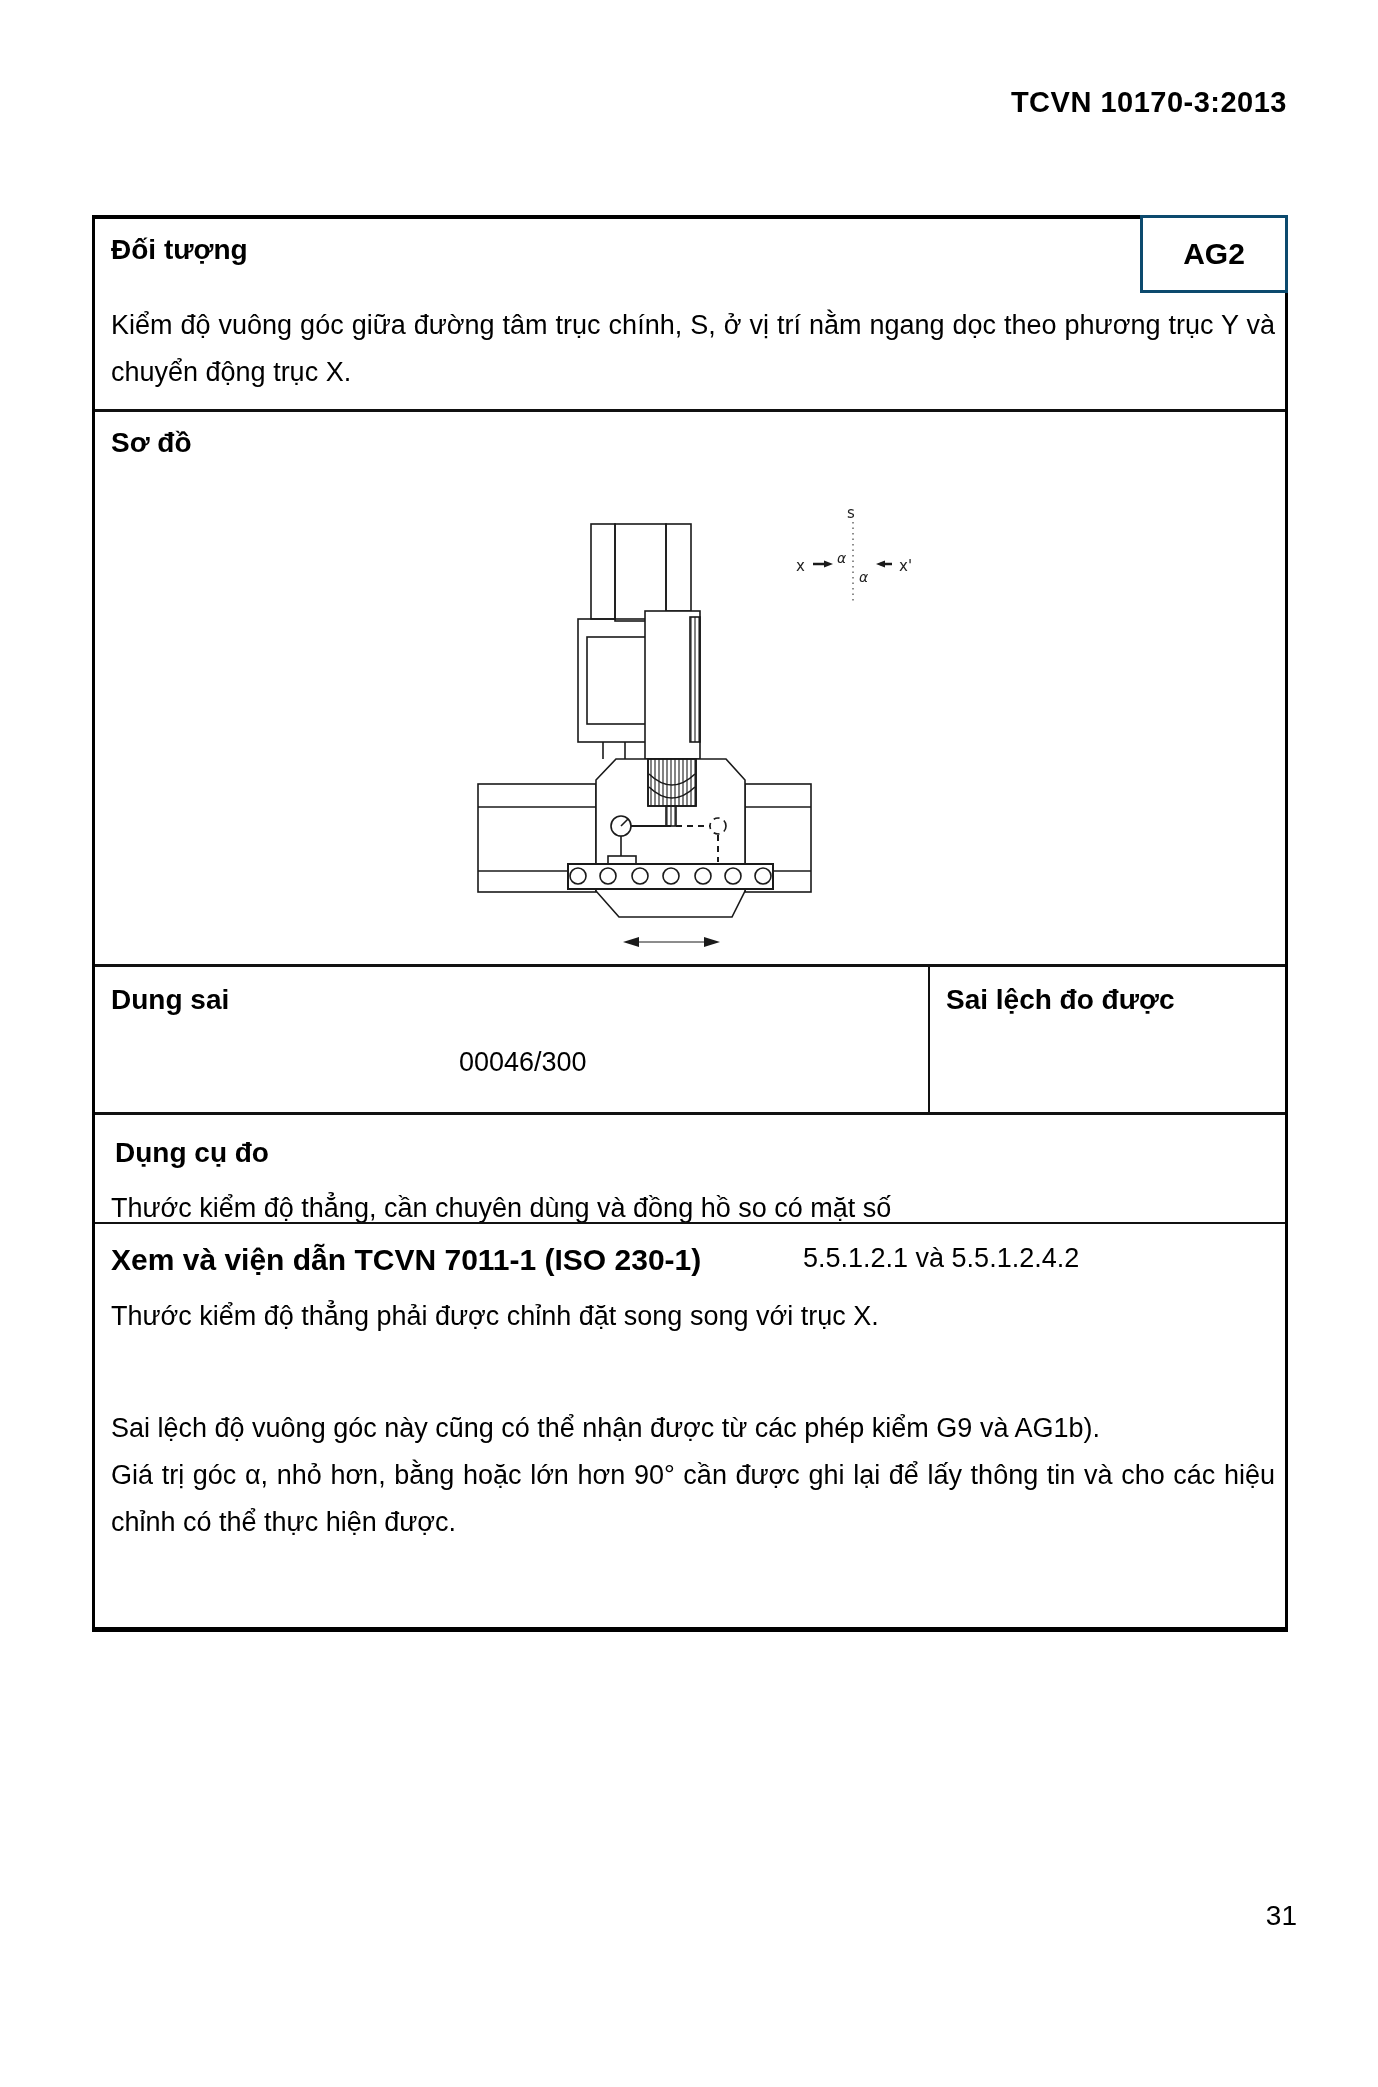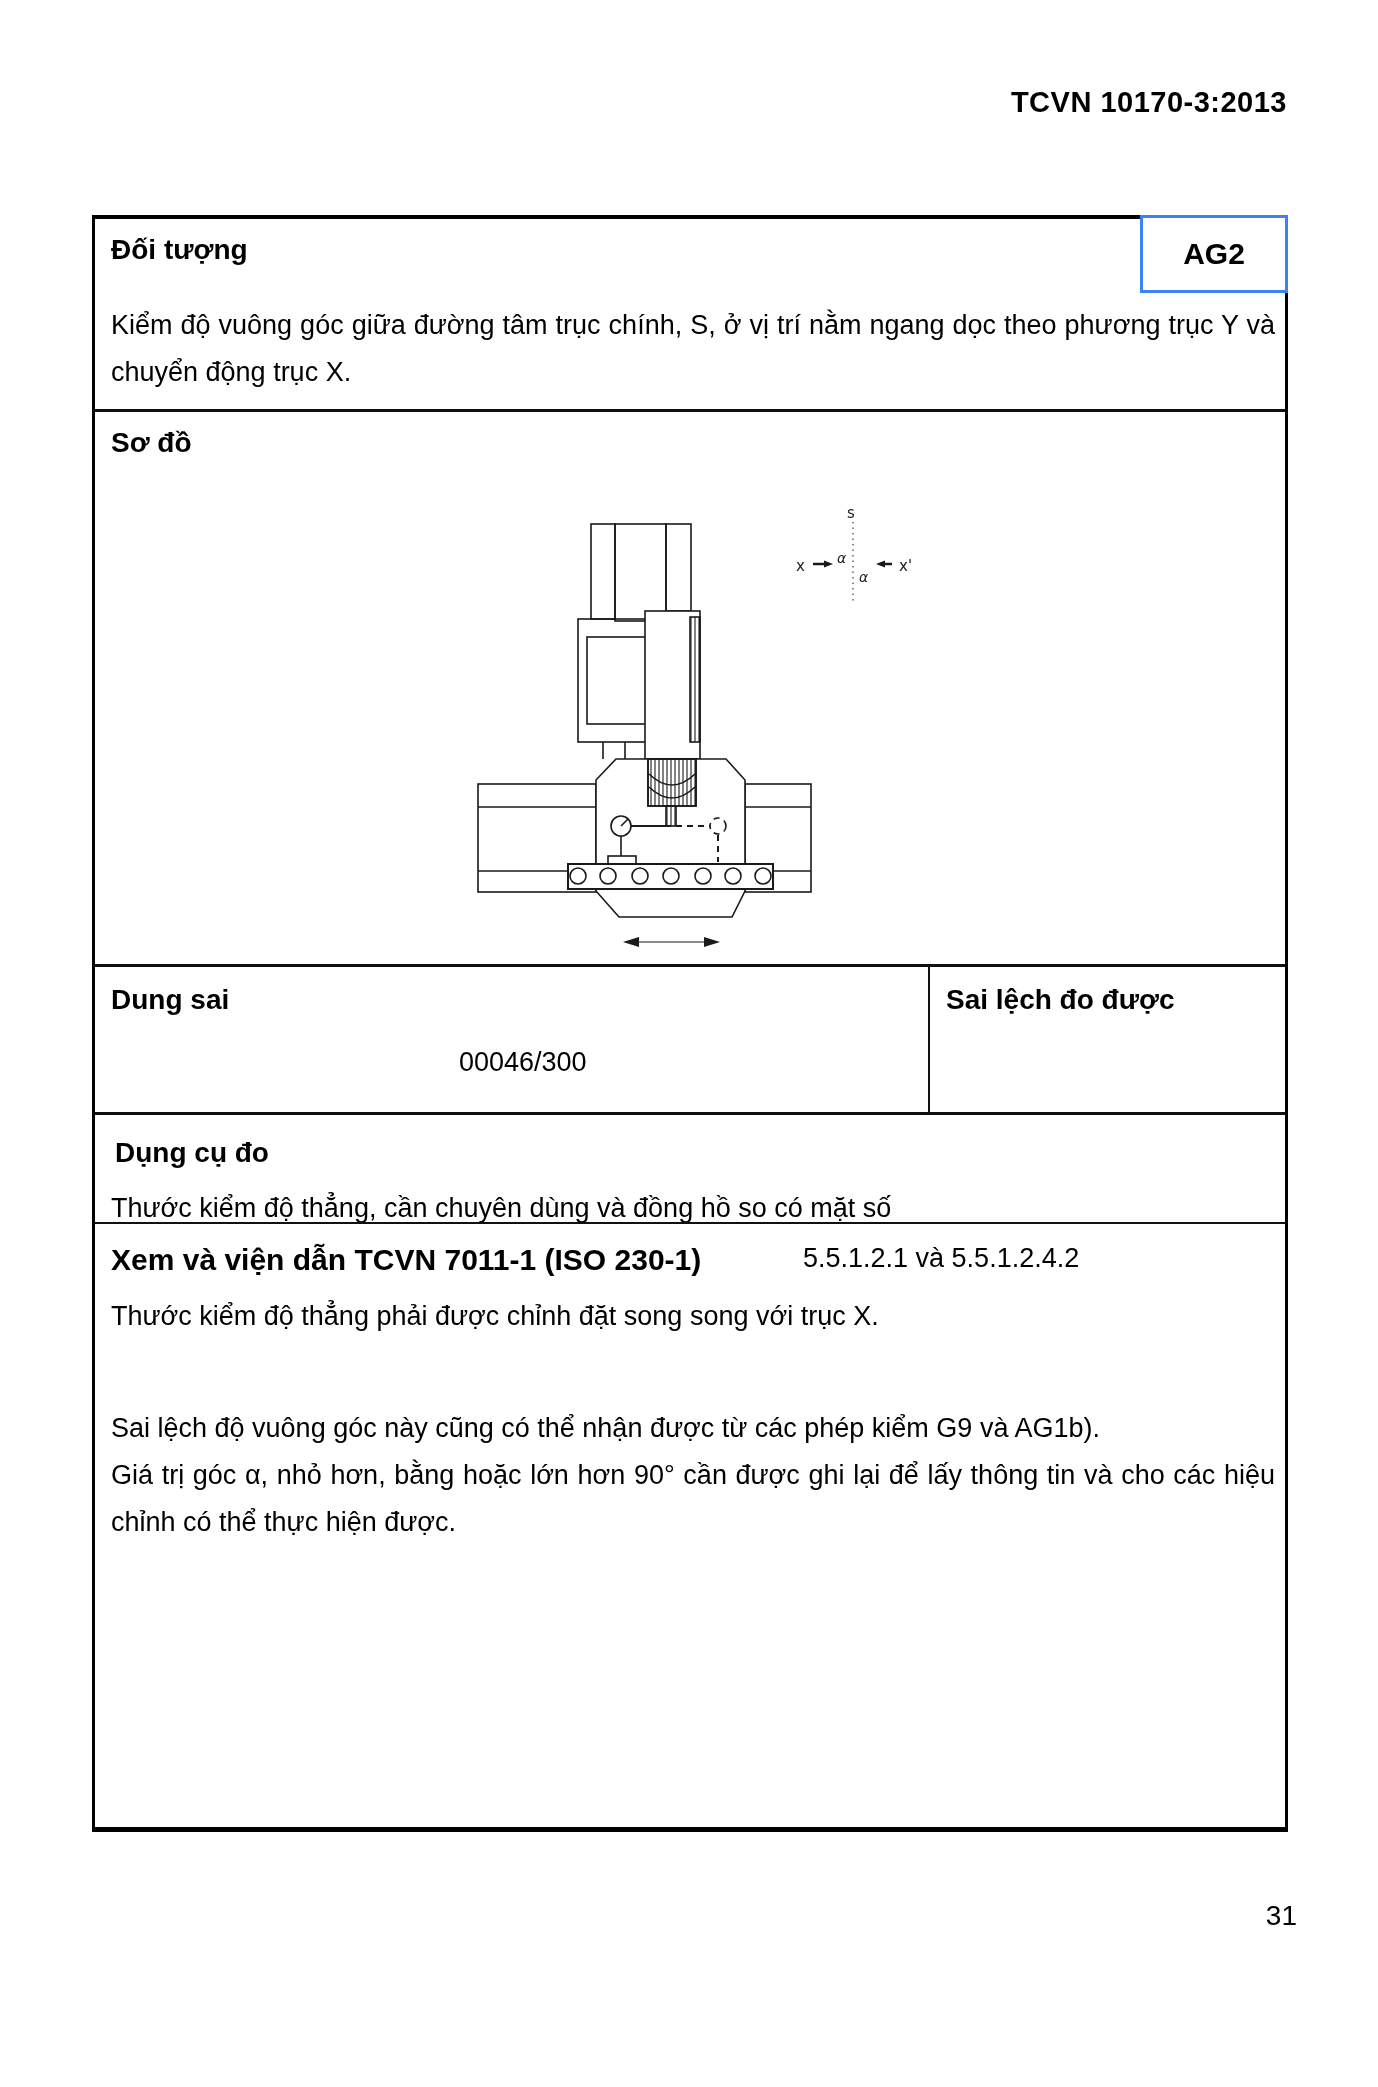--- a/index.html
+++ b/index.html
@@ -7,33 +7,33 @@
   body {
     width:1378px; height:2087px; position:relative;
     font-family:"Liberation Sans","DejaVu Sans",sans-serif;
     color:#000;
   }
   .page-header {
     position:absolute; top:86px; right:91px;
     font-size:29px; font-weight:bold; letter-spacing:0.5px;
   }
   .test-card {
-    position:absolute; left:92px; top:215px; width:1196px; height:1617px;
+    position:absolute; left:92px; top:215px; width:1196px; height:1417px;
     border:3px solid #000; border-top-width:4px; border-bottom-width:5px;
     background:#fff;
   }
   .cell-label { position:absolute; font-size:28px; font-weight:bold; }
   .body-text  { position:absolute; font-size:27px; line-height:47px; }
   .justify    { text-align:justify; }
   .hline { position:absolute; left:0; right:0; border-top:3px solid #111; }
   .hline-thin { position:absolute; left:0; right:0; border-top:2px solid #111; }
   .vline { position:absolute; border-left:2px solid #111; }
   .test-code-box {
     position:absolute; top:-4px; right:-3px; width:148px; height:78px;
-    border:3px solid #3b82f6; background:#fff;
+    border:3px solid #0c4a6e; background:#fff;
     display:flex; align-items:center; justify-content:center;
     font-size:30px; font-weight:bold;
   }
   .ref-row { position:absolute; left:16px; right:16px; }
   .ref-label { position:absolute; left:0; top:0; font-size:30px; font-weight:bold; }
   .ref-clauses { position:absolute; left:692px; top:0; font-size:27px; }
   .diagram-wrap { position:absolute; left:338px; top:255px; width:500px; height:490px; }
   .page-number { position:absolute; top:1900px; right:81px; font-size:28px; }
   svg text { font-family:"DejaVu Sans","Liberation Sans",sans-serif; fill:#222; }
 </style>

